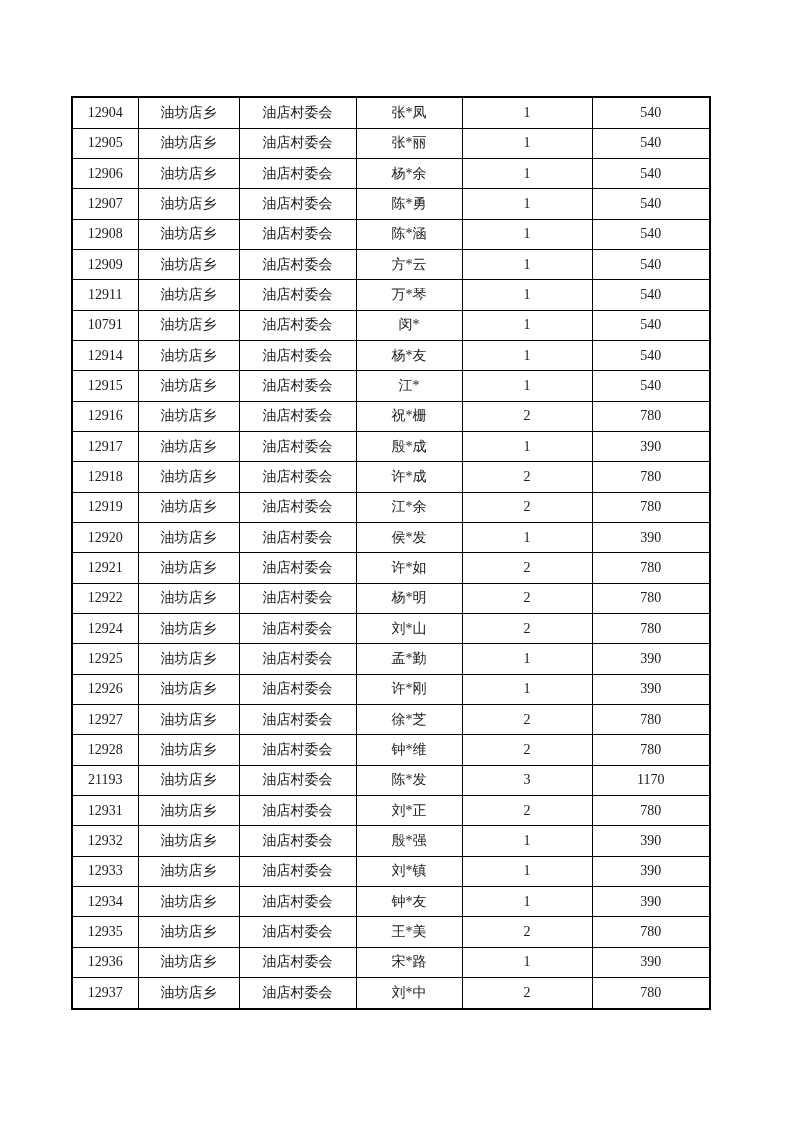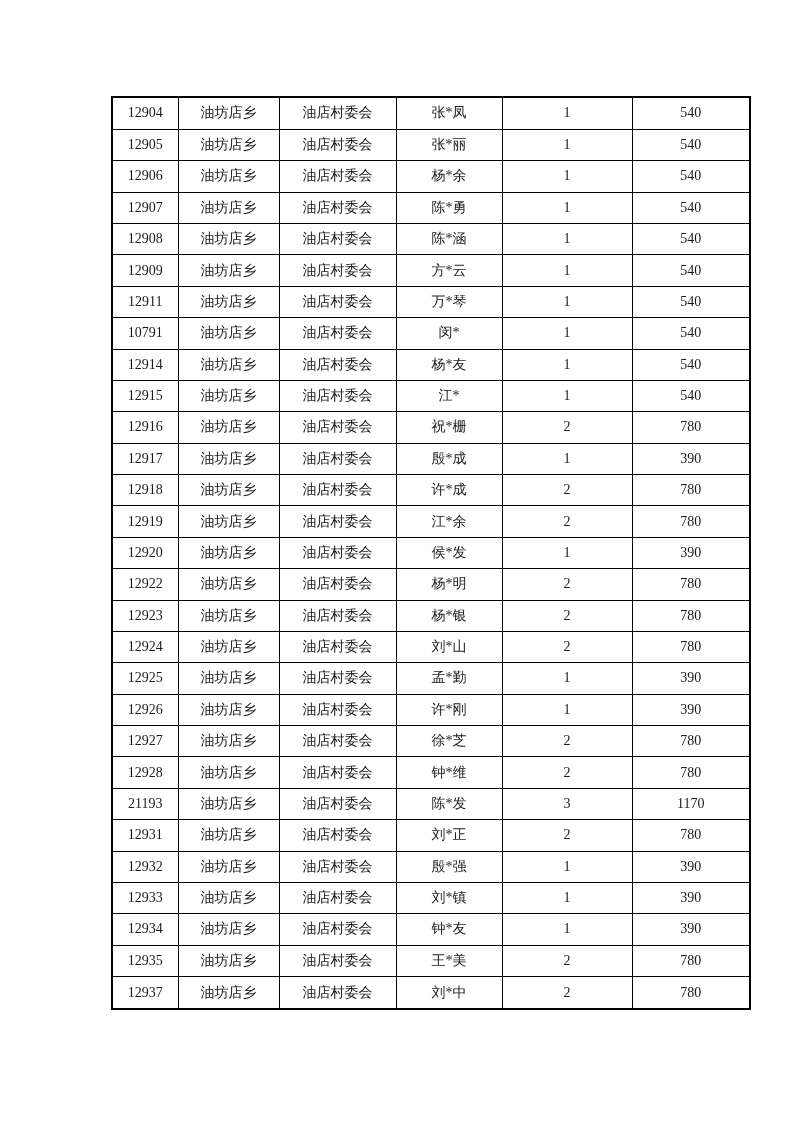--- a/index.html
+++ b/index.html
@@ -18,21 +18,20 @@
   }
   table.data-table {
     position: absolute;
     left: 71px;
     top: 96px;
     width: 638px;
     height: 914px;
     border-collapse: collapse;
     table-layout: fixed;
     border: 2px solid #000000;
-    margin-left: 40px;
   }
   table.data-table td {
     border: 1px solid #000000;
     text-align: center;
     vertical-align: middle;
     font-size: 14px;
     line-height: 1;
     padding: 0;
     overflow: hidden;
     white-space: nowrap;
@@ -183,38 +182,38 @@
 
         <tr>
           <td>12920</td>
           <td>油坊店乡</td>
           <td>油店村委会</td>
           <td>侯*发</td>
           <td>1</td>
           <td>390</td>
         </tr>
 
+        <tr>
+          <td>12921</td>
+          <td>油坊店乡</td>
+          <td>油店村委会</td>
+          <td>许*如</td>
+          <td>2</td>
+          <td>780</td>
+        </tr>
 
         <tr>
           <td>12922</td>
           <td>油坊店乡</td>
           <td>油店村委会</td>
           <td>杨*明</td>
           <td>2</td>
           <td>780</td>
         </tr>
 
-        <tr>
-          <td>12923</td>
-          <td>油坊店乡</td>
-          <td>油店村委会</td>
-          <td>杨*银</td>
-          <td>2</td>
-          <td>780</td>
-        </tr>
 
         <tr>
           <td>12924</td>
           <td>油坊店乡</td>
           <td>油店村委会</td>
           <td>刘*山</td>
           <td>2</td>
           <td>780</td>
         </tr>
 
@@ -302,20 +301,28 @@
 
         <tr>
           <td>12935</td>
           <td>油坊店乡</td>
           <td>油店村委会</td>
           <td>王*美</td>
           <td>2</td>
           <td>780</td>
         </tr>
 
+        <tr>
+          <td>12936</td>
+          <td>油坊店乡</td>
+          <td>油店村委会</td>
+          <td>宋*路</td>
+          <td>1</td>
+          <td>390</td>
+        </tr>
 
         <tr>
           <td>12937</td>
           <td>油坊店乡</td>
           <td>油店村委会</td>
           <td>刘*中</td>
           <td>2</td>
           <td>780</td>
         </tr>
       </tbody>

